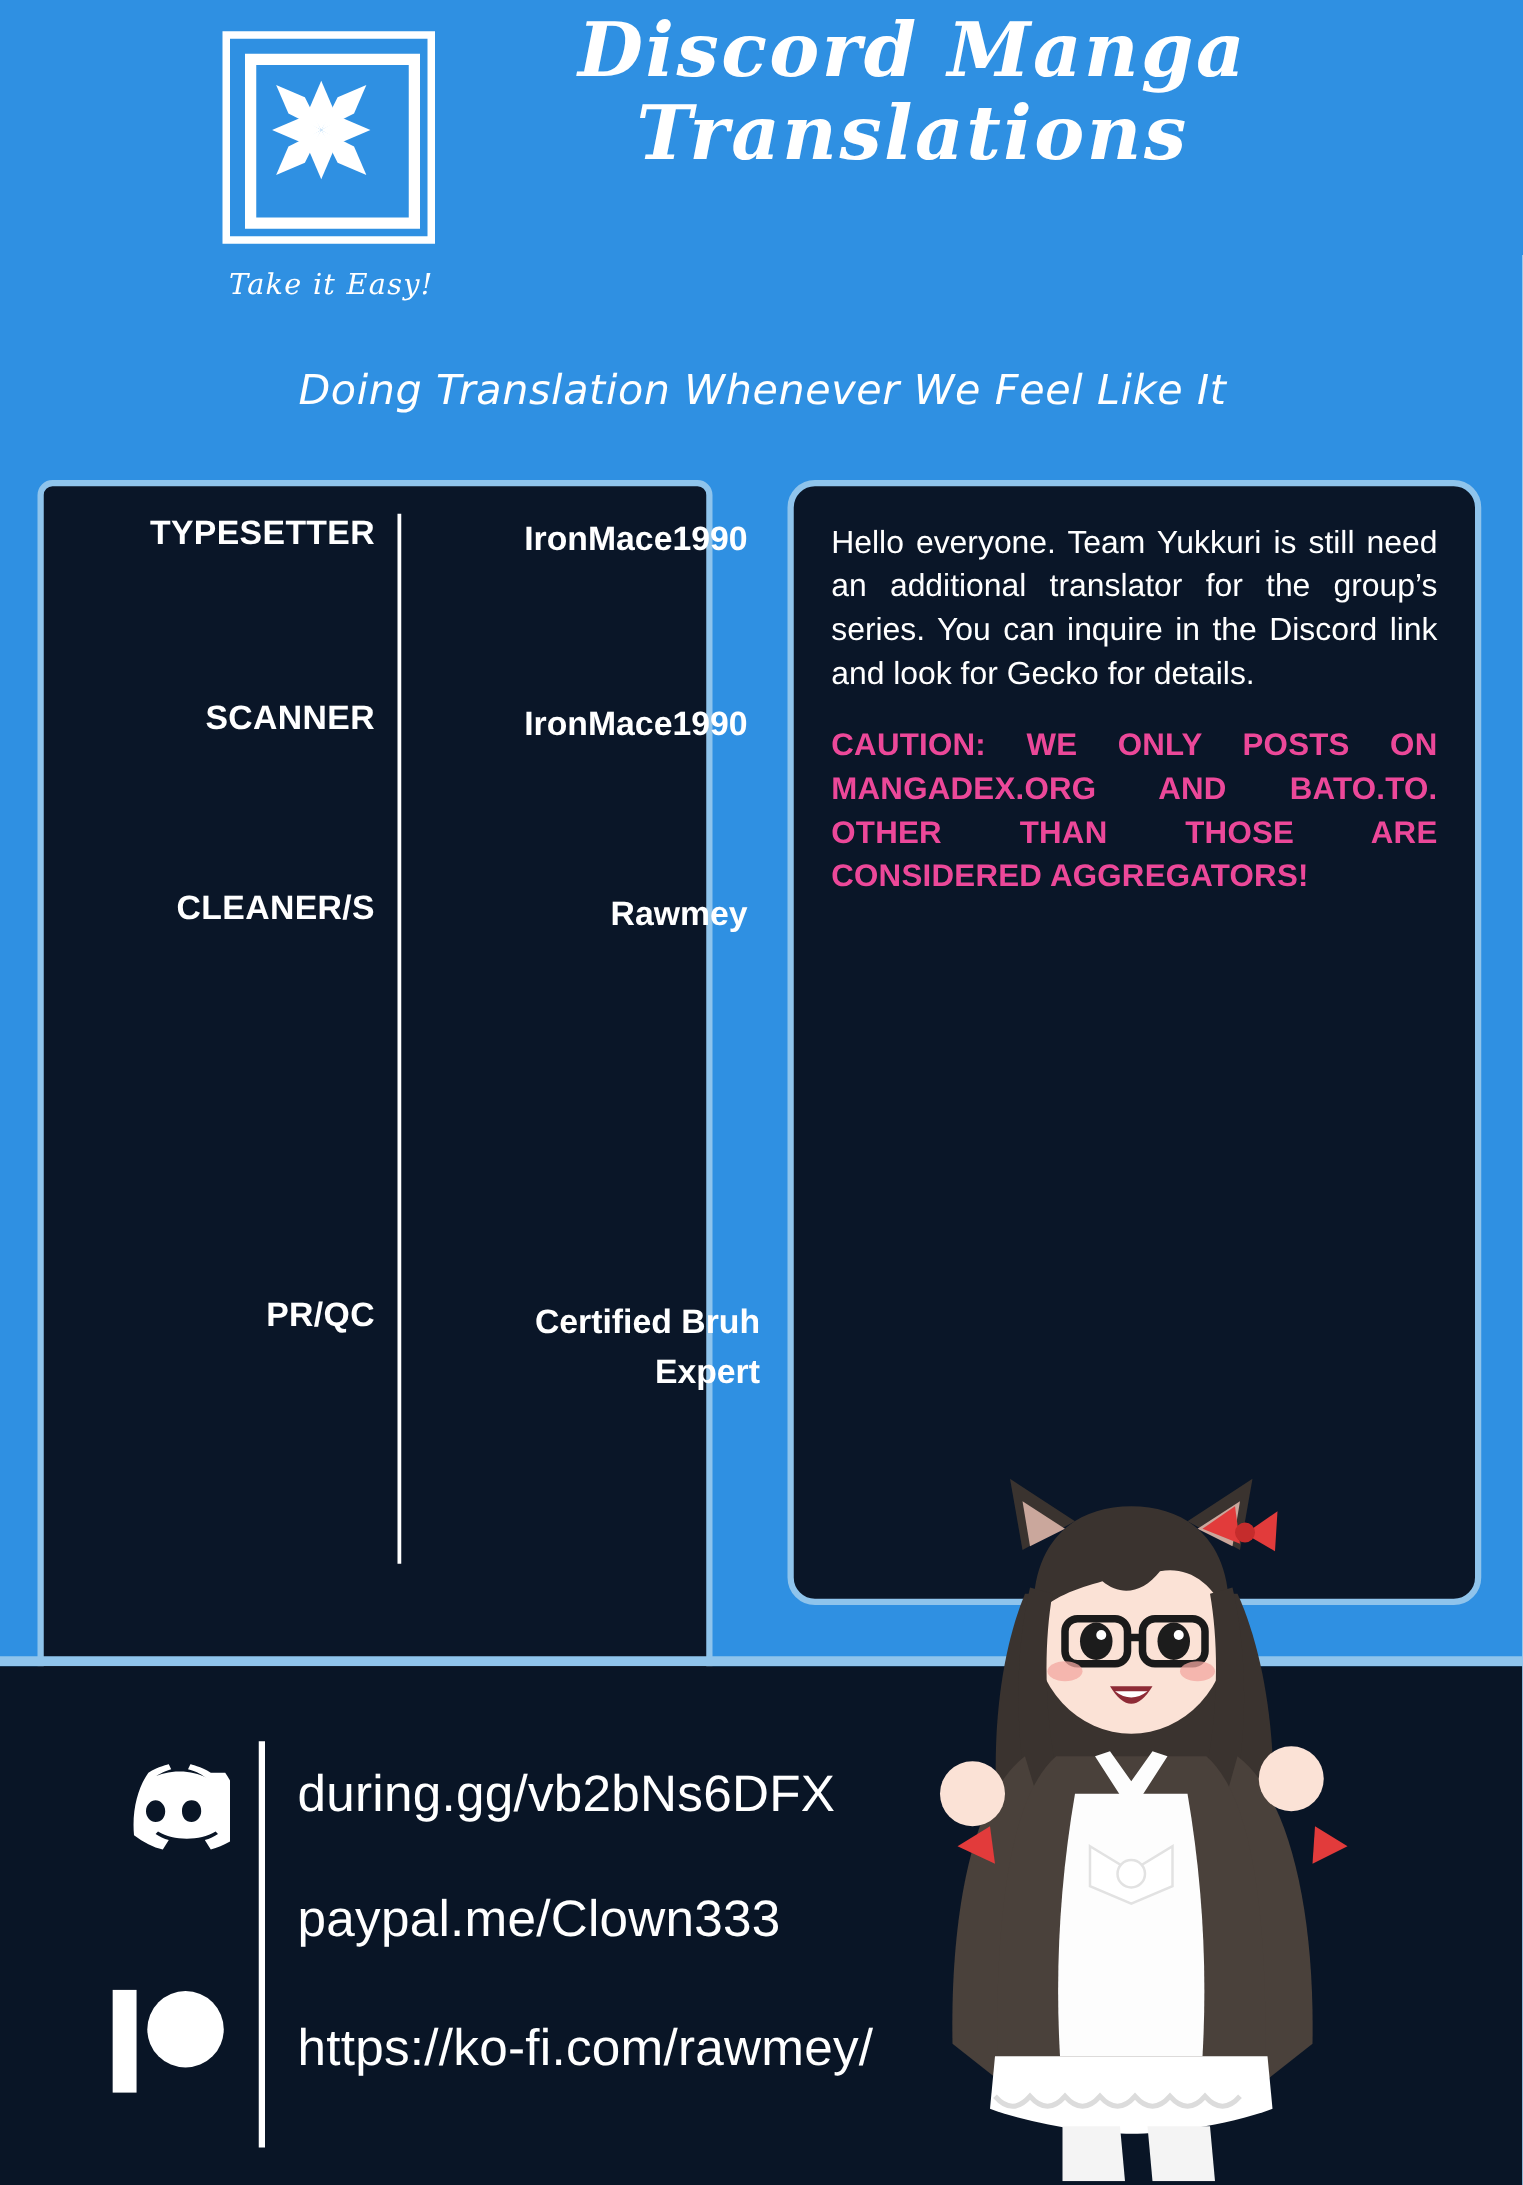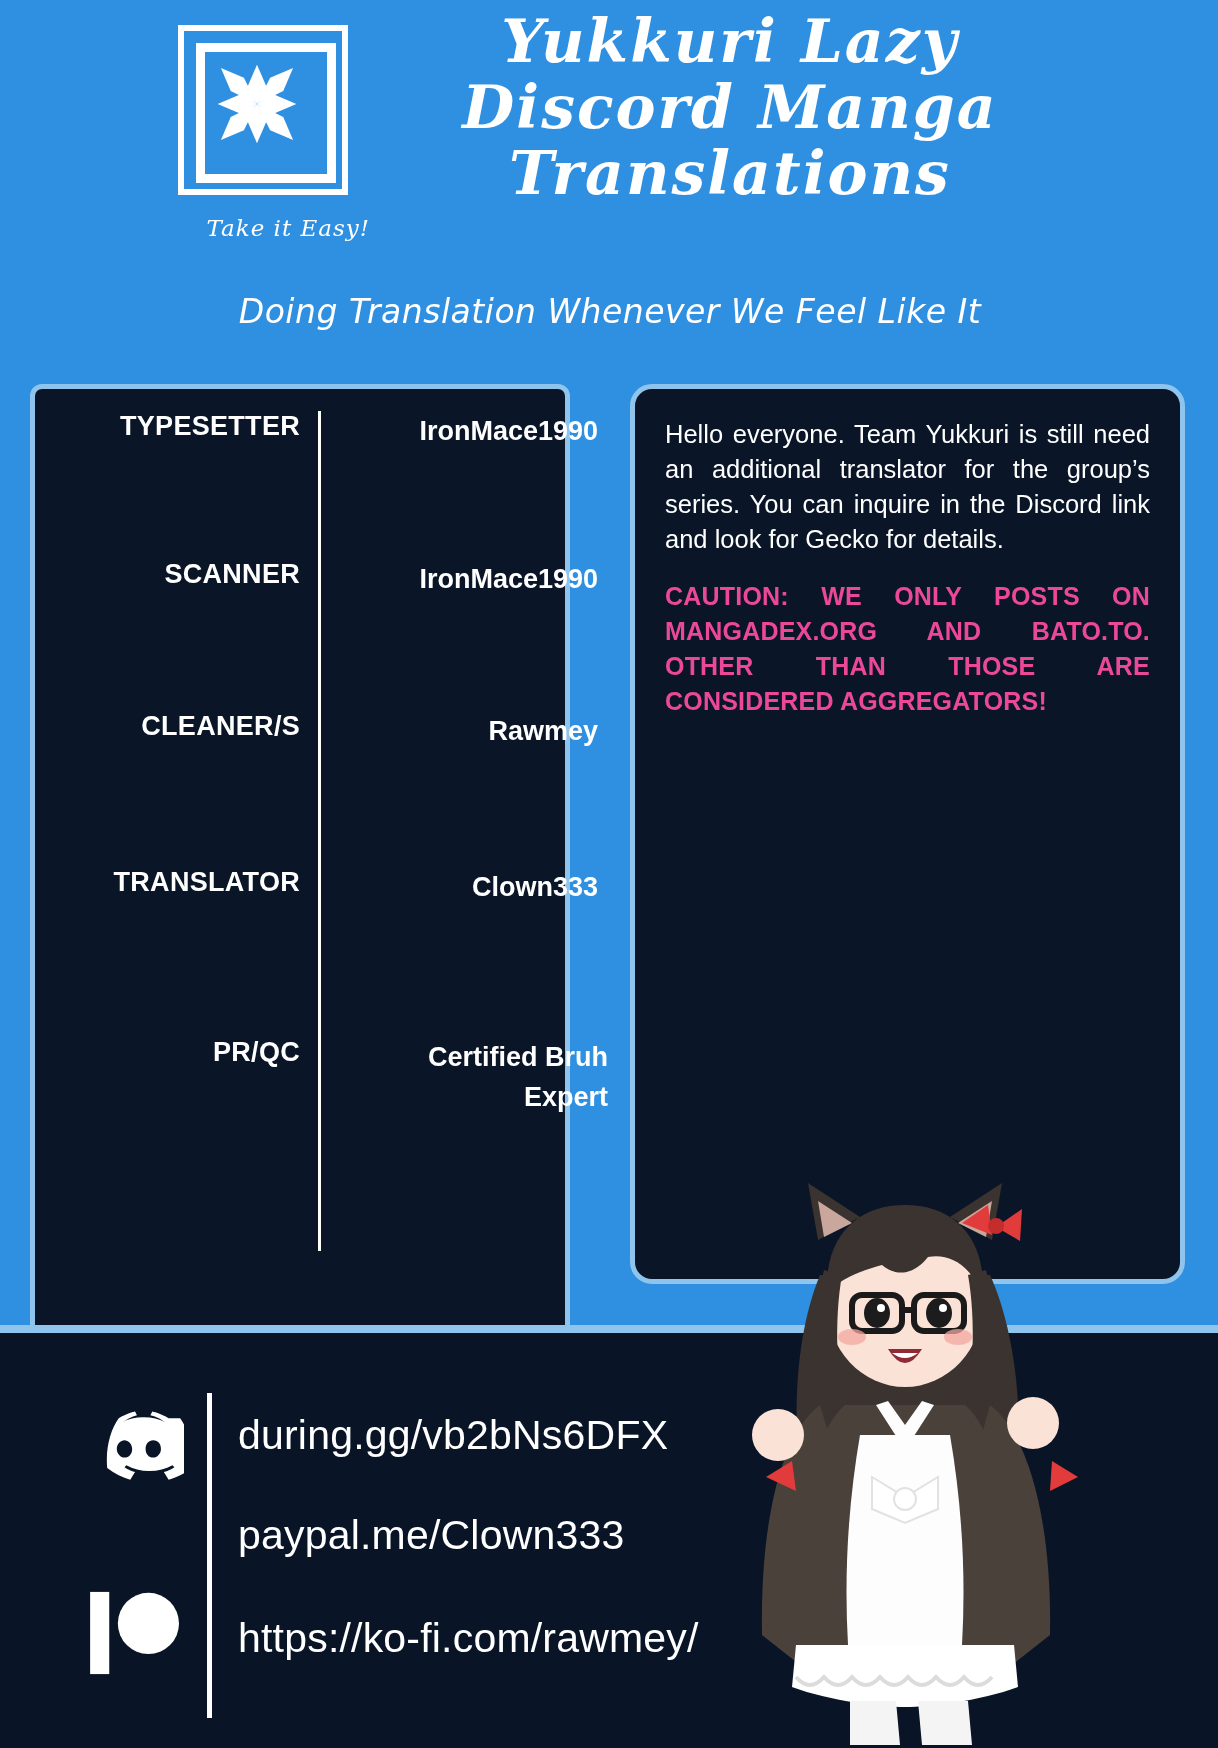--- a/index.html
+++ b/index.html
@@ -48,21 +48,21 @@
   .logo-star {
     position: absolute;
     left: 38px; top: 38px;
     width: 82px; height: 82px;
   }
   .take-it-easy {
     position: absolute;
     left: 160px;
     top: 215px;
     width: 210px;
-    text-align: right;
+    text-align: center;
     color: #ffffff;
     font-family: "DejaVu Serif", serif;
     font-style: italic;
     font-size: 23px;
     letter-spacing: 1px;
   }
   .title-block {
     position: absolute;
     left: 390px;
     top: 8px;
@@ -264,21 +264,20 @@
         <polygon points="6,6 34,18 50,50 18,34" fill="#ffffff"></polygon>
         <polygon points="94,6 82,34 50,50 66,18" fill="#ffffff"></polygon>
         <polygon points="94,94 66,82 50,50 82,66" fill="#ffffff"></polygon>
         <polygon points="6,94 18,66 50,50 34,82" fill="#ffffff"></polygon>
       </svg>
     </div>
 
     <div class="take-it-easy">Take it Easy!</div>
 
     <div class="title-block">
-      <div class="title-line">Yukkuri Lazy</div>
       <div class="title-line">Discord Manga</div>
       <div class="title-line">Translations</div>
     </div>
 
     <div class="subtitle">Doing Translation Whenever We Feel Like It</div>
   </div>
 
   <div class="mid">
 
     <div class="panel panel-credits">
@@ -293,24 +292,20 @@
         <div class="credit-row" style="top:170px;">
           <span class="credit-role">SCANNER</span>
           <span class="credit-name">IronMace1990</span>
         </div>
 
         <div class="credit-row" style="top:322px;">
           <span class="credit-role">CLEANER/S</span>
           <span class="credit-name">Rawmey</span>
         </div>
 
-        <div class="credit-row" style="top:478px;">
-          <span class="credit-role">TRANSLATOR</span>
-          <span class="credit-name">Clown333</span>
-        </div>
 
         <div class="credit-row" style="top:648px; height:80px;">
           <span class="credit-role">PR/QC</span>
           <span class="credit-name two-line" style="width:230px;">Certified Bruh Expert</span>
         </div>
       </div>
     </div>
 
     <div class="panel panel-notes">
       <p class="note-p">Hello everyone. Team Yukkuri is still need an additional translator for the group’s series. You can inquire in the Discord link and look for Gecko for details.</p>

